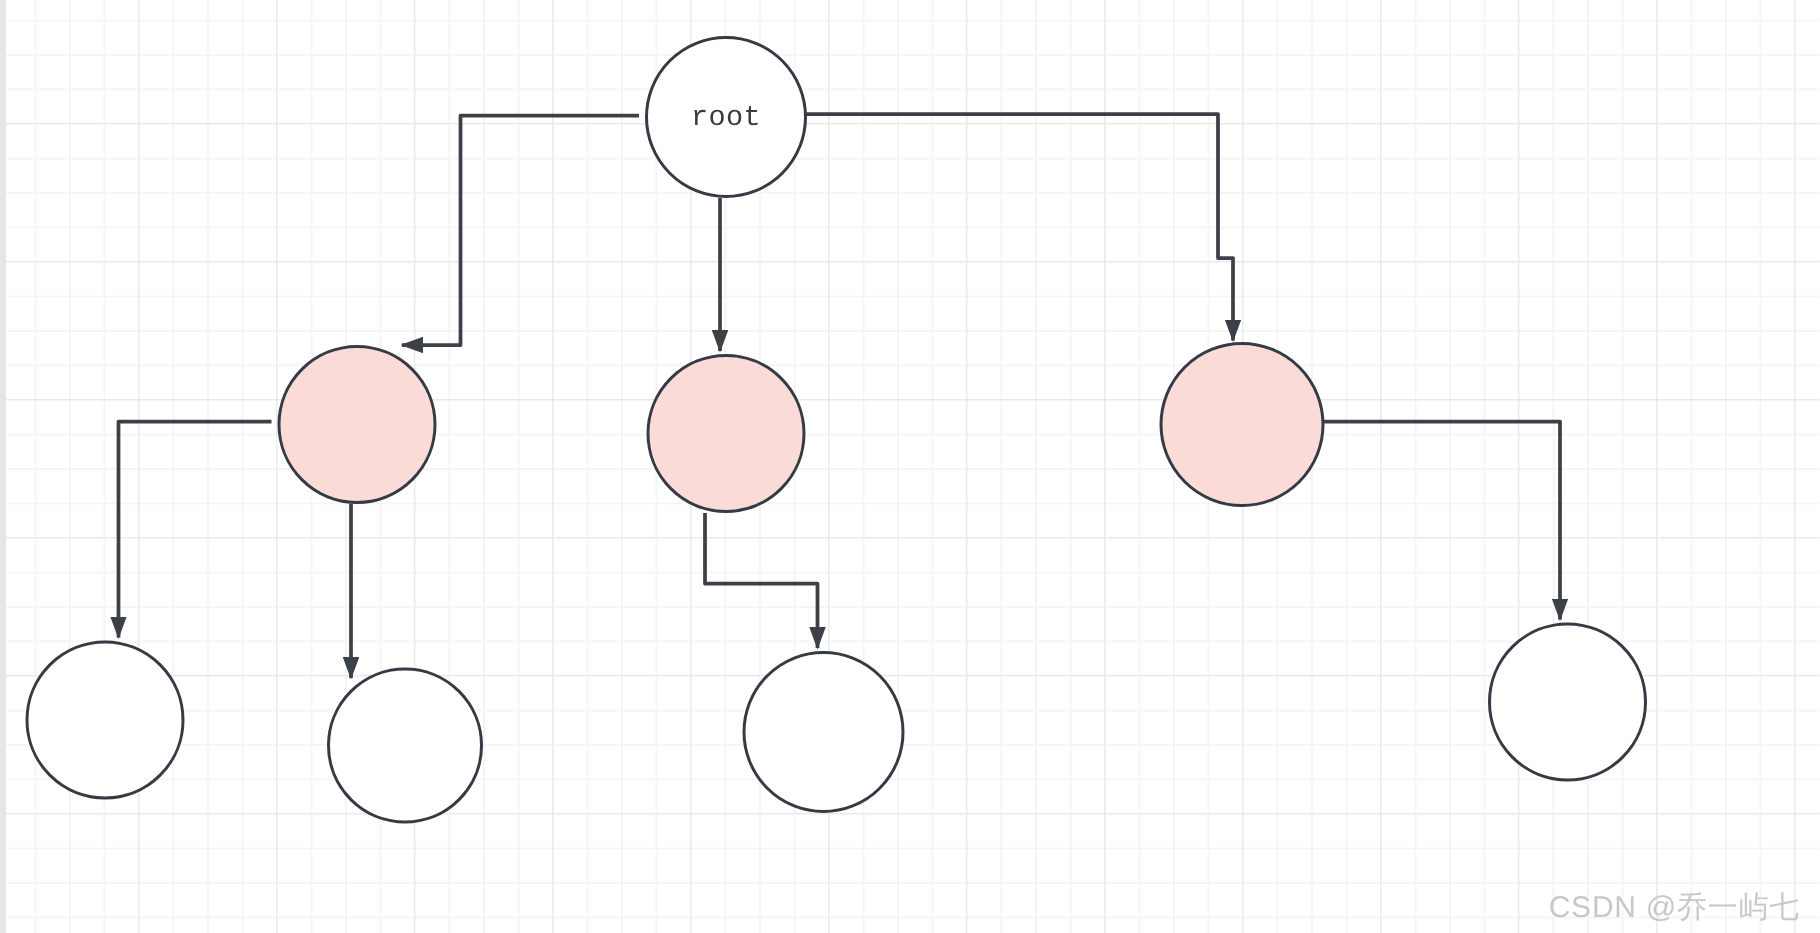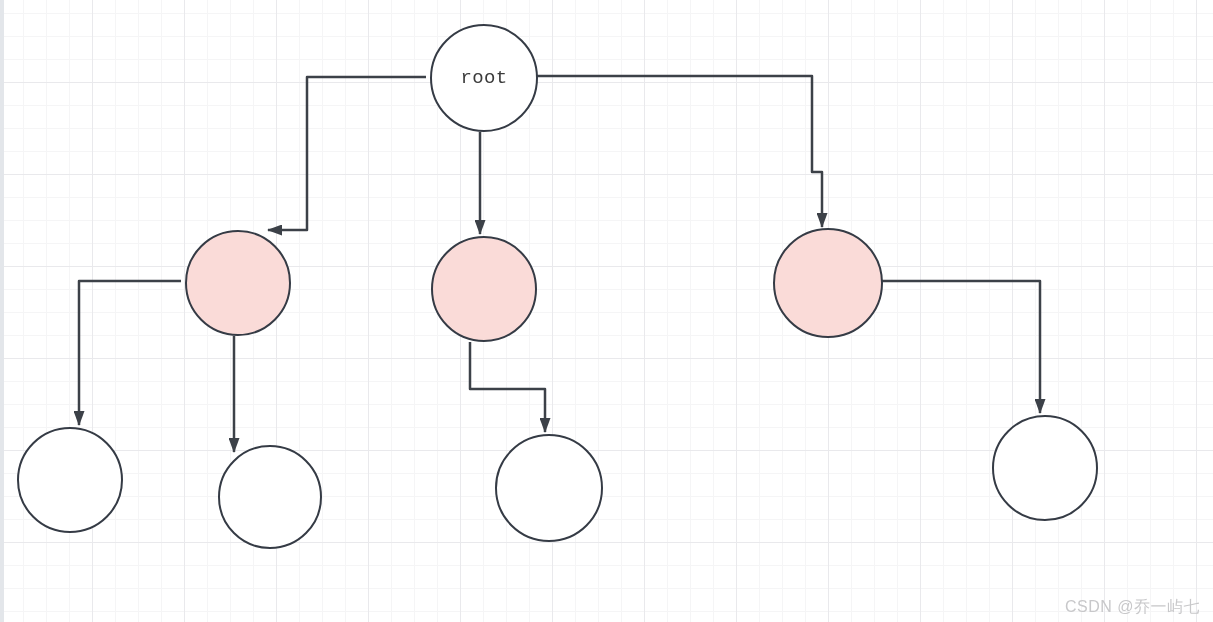--- a/index.html
+++ b/index.html
@@ -54,21 +54,21 @@
   .node-label {
     font-size: 19px;
     color: #3b3b3b;
     letter-spacing: 0.3px;
     user-select: none;
   }
   .watermark {
     position: absolute;
     right: 13px;
     bottom: 4px;
-    font-size: 16px;
+    font-size: 20px;
     color: var(--watermark-color, #c8c8ca);
     letter-spacing: 0.5px;
     z-index: 3;
   }
 </style>
 </head>
 <body>
 
 <div class="canvas" id="canvas" style="--grid-minor: #f5f5f6; --grid-major: #e9e9ec; --node-stroke: #353b45; --pink-fill: #fadbd8; --white-fill: #ffffff; --watermark-color: #c8c8ca;">
   <div class="left-strip"></div>

